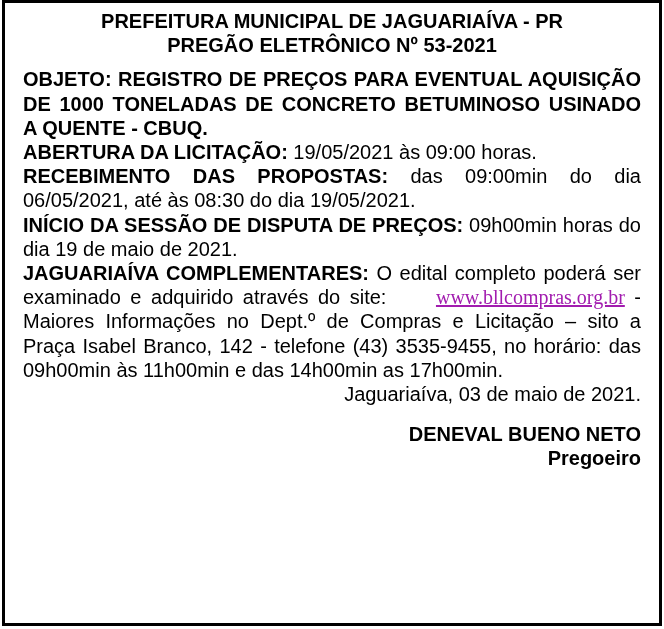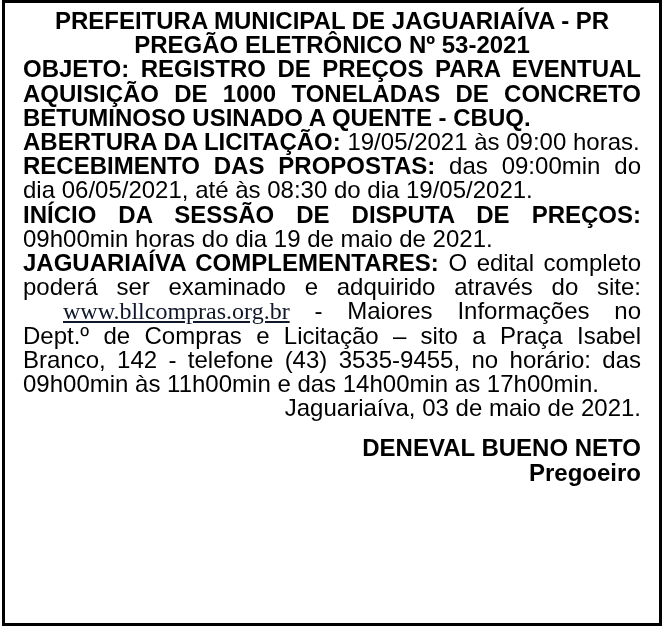--- a/index.html
+++ b/index.html
@@ -14,36 +14,36 @@
   }
   .sheet {
     box-sizing: border-box;
     width: 660px;
     height: 626px;
     margin: 0 2px 3px 2px;
     border: 3px solid #000000;
     background: #ffffff;
     color: #000000;
     font-family: "Liberation Sans", sans-serif;
-    font-size: 24px;
+    font-size: 20px;
     line-height: 24.2px;
     padding: 6px 18px 4px 18px;
   }
   .center { text-align: center; }
   .bold   { font-weight: bold; }
   .para   { text-align: justify; }
-  .para-objeto { }
+  .para-objeto { margin-top: 10px; }
   .label  { font-weight: bold; }
   .value  { font-weight: normal; }
   .date-line { text-align: right; font-weight: normal; }
   .signature { margin-top: 16px; text-align: right; font-weight: bold; }
   .site-link {
     font-family: "Liberation Serif", serif;
     text-decoration: underline;
-    color: #0f172a;
+    color: #a21caf;
     cursor: pointer;
     margin-left: 40px;
   }
 </style>
 </head>
 <body>
 
 <div class="sheet">
 
   <div class="center bold">PREFEITURA MUNICIPAL DE JAGUARIAÍVA - PR</div>

